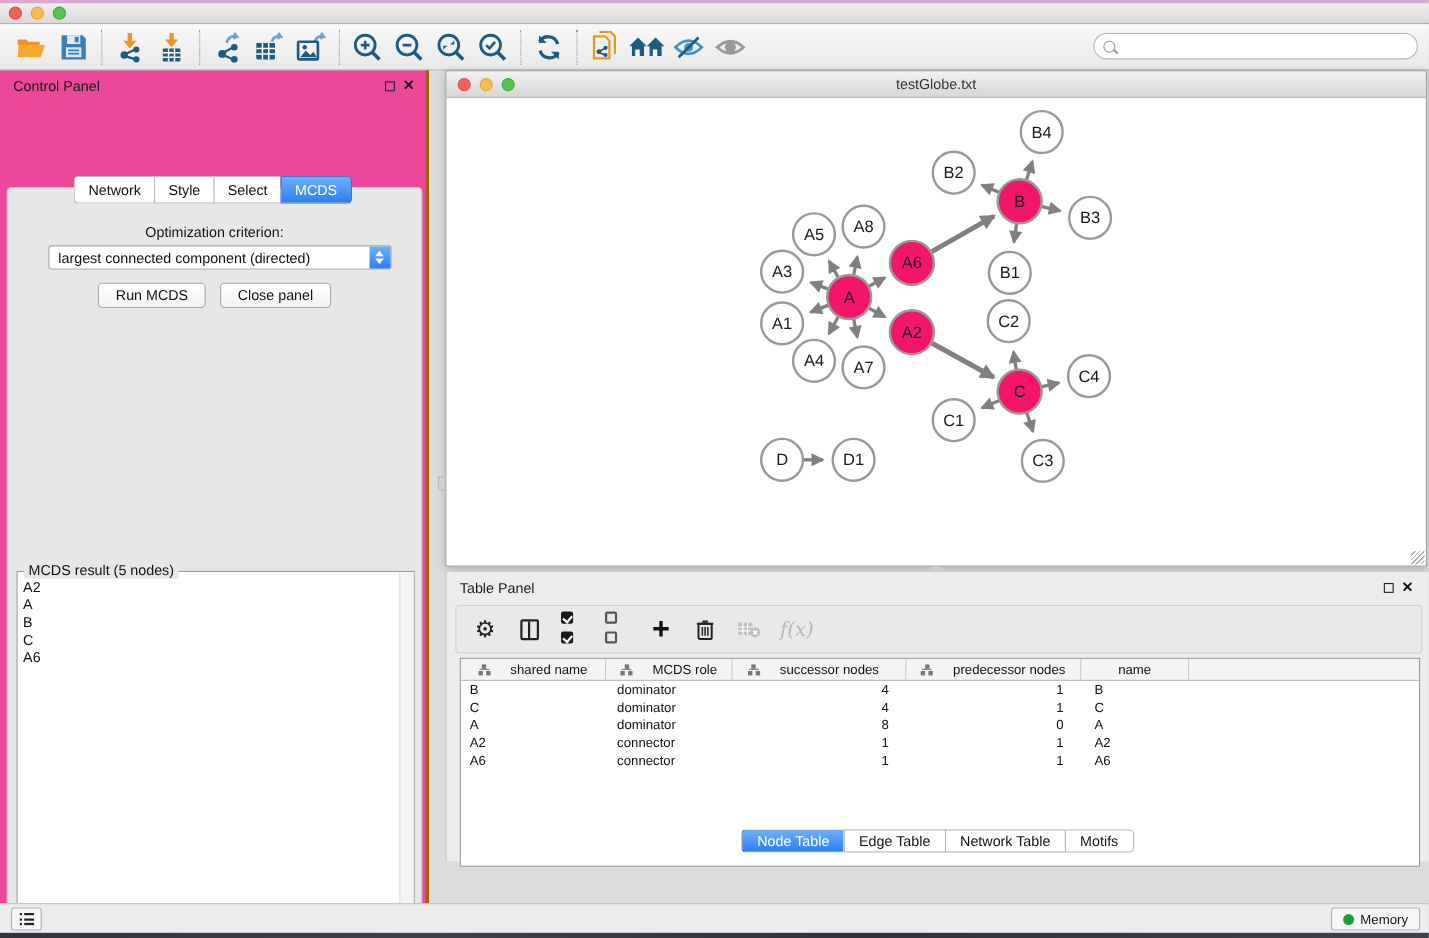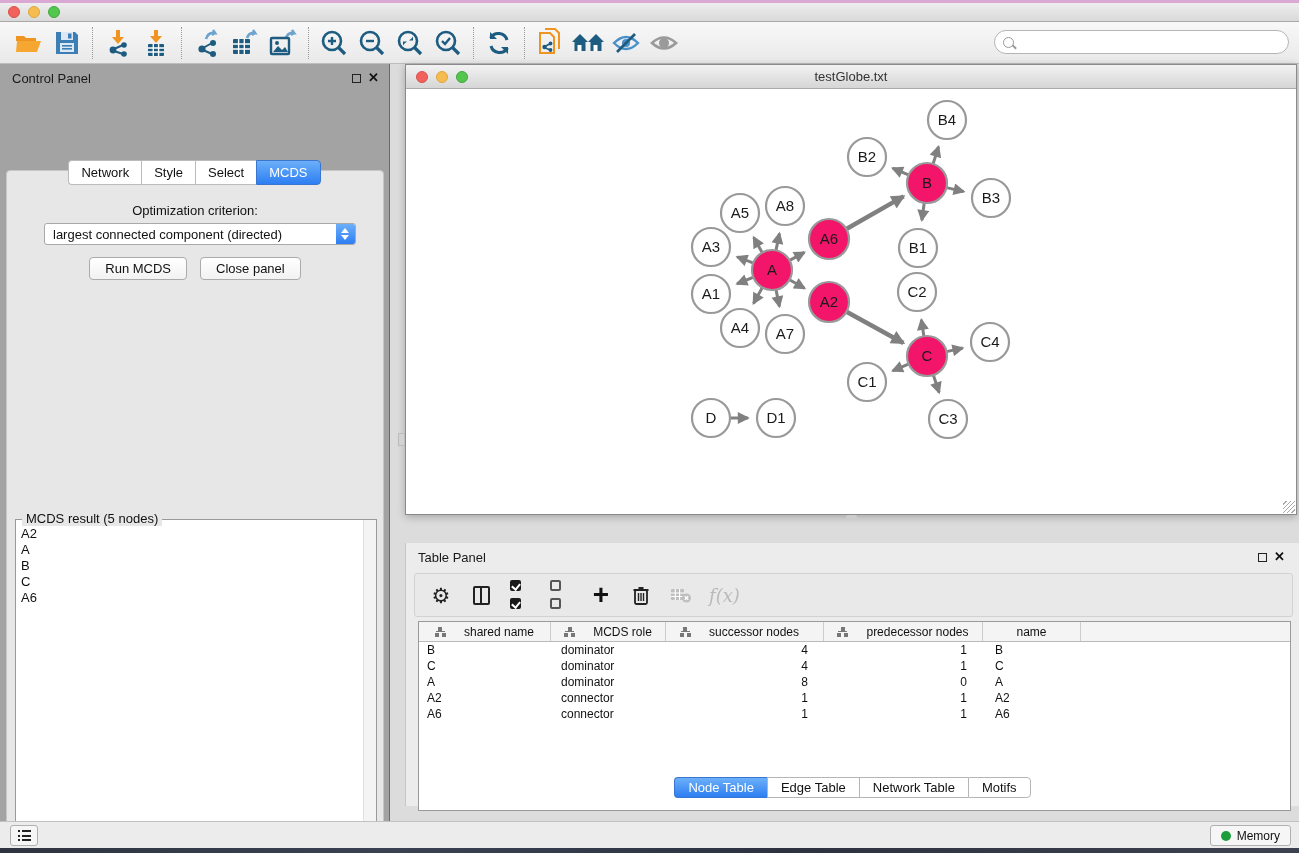--- a/index.html
+++ b/index.html
@@ -28,21 +28,21 @@
   .ticon { display:block; }
   .searchwrap { position:absolute; right:10px; top:8px; width:295px; height:24px;
     background:#fff; border:1px solid #b5b5b5; border-radius:12px; display:flex; align-items:center; padding-left:8px; }
   .mag { width:11px; height:11px; border:1.5px solid #999; border-radius:50%; position:relative; flex:0 0 auto; }
   .mag::after { content:""; position:absolute; width:5px; height:1.5px; background:#999;
     right:-4px; bottom:-1px; transform:rotate(45deg); }
   .searchwrap input { border:none; outline:none; flex:1; font-size:12px; background:transparent; margin-left:6px; }
 
   
   .cpanel { position:absolute; left:0; top:64px; width:390px; height:757px;
-    background:#a3a3a3; border-right:1px solid #a16207; }
+    background:#ec4899; border-right:3px solid #a16207; }
   .panel-head { position:relative; height:28px; }
   .panel-head .ptitle { position:absolute; left:12px; top:7px; font-size:13px; color:#1a1a1a; }
   .float-box { position:absolute; width:9px; height:9px; border:1.5px solid #222; top:10px; }
   .close-x { position:absolute; top:6px; font-size:13px; font-weight:bold; color:#111; }
   .cpanel .float-box { right:28px; } .cpanel .close-x { right:10px; }
 
   .cp-tabs { position:absolute; left:0; top:96px; width:100%; display:flex; justify-content:center; z-index:3; }
   .cp-tabs .tab { font-size:13px; padding:4px 12px; background:#fff; border:1px solid #bbb;
     border-right:none; color:#111; cursor:default; }
   .cp-tabs .tab:first-child { border-radius:4px 0 0 4px; }
@@ -78,21 +78,21 @@
   .nw-title .tl-dots { left:10px; top:6px; }
   .nw-title .wtitle { position:absolute; left:0; right:0; top:4px; text-align:center; font-size:13px; color:#333; }
   .nw-canvas { position:absolute; left:0; top:24px; right:0; bottom:0; background:#fff; overflow:hidden; }
   .grip { position:absolute; right:1px; bottom:1px; width:12px; height:12px;
     background:repeating-linear-gradient(135deg,transparent,transparent 2px,#aaa 2px,#aaa 3px); }
   .vthumb { position:absolute; left:-8px; top:368px; width:7px; height:13px; background:#d2d2d2; border:1px solid #bdbdbd; }
   .hthumb { position:absolute; left:440px; bottom:-6px; width:11px; height:5px; background:#cccccc; border-radius:2px; }
 
   
   .tpanel { position:absolute; left:405px; top:520px; width:894px; height:263px;
-    background:#ececec; border-left:1px solid #c6c6c6;margin-top:23px; }
+    background:#ececec; border-left:1px solid #c6c6c6; }
   .tpanel .float-box { right:32px; } .tpanel .close-x { right:14px; }
   .t-toolbar { position:absolute; left:8px; top:30px; right:6px; height:44px;
     background:#e9e9e9; border:1px solid #d2d2d2; border-radius:3px; display:flex; align-items:center; gap:16px; padding-left:14px; }
   .t-ic { display:flex; align-items:center; justify-content:center; width:24px; height:24px; cursor:default; }
   .gear-glyph { font-size:21px; color:#222; line-height:1; }
   .cols-glyph { width:17px; height:19px; border:2px solid #222; border-radius:2px; position:relative; }
   .cols-glyph::after { content:""; position:absolute; left:50%; top:0; bottom:0; width:2px; background:#222; transform:translateX(-50%); }
   .chk { width:11px; height:11px; border-radius:2px; display:inline-block; margin:0 1px; }
   .chk.on { background:#1a1a1a; position:relative; }
   .chk.on::after { content:""; position:absolute; left:2.5px; top:1.5px; width:4px; height:6px;

